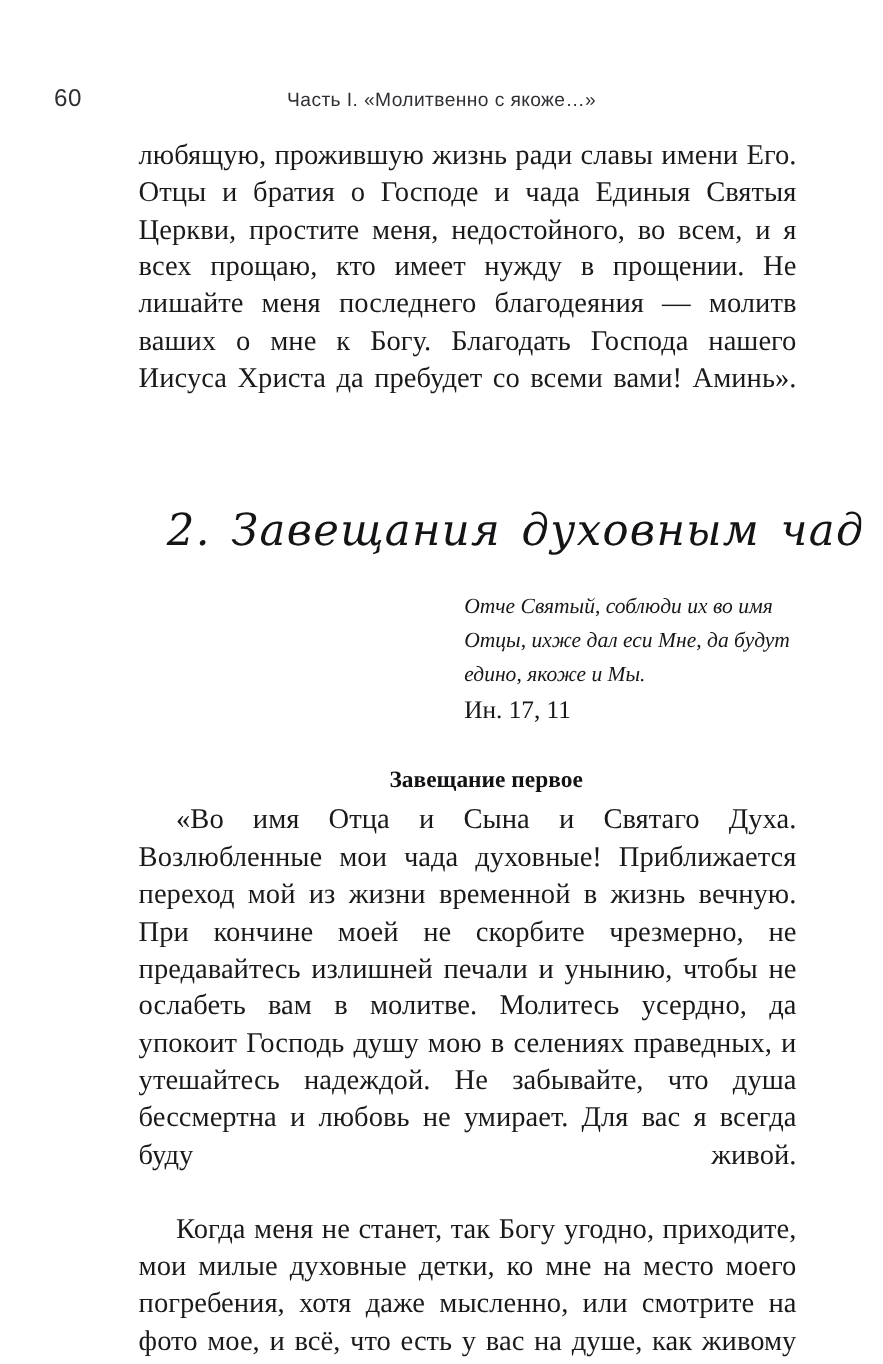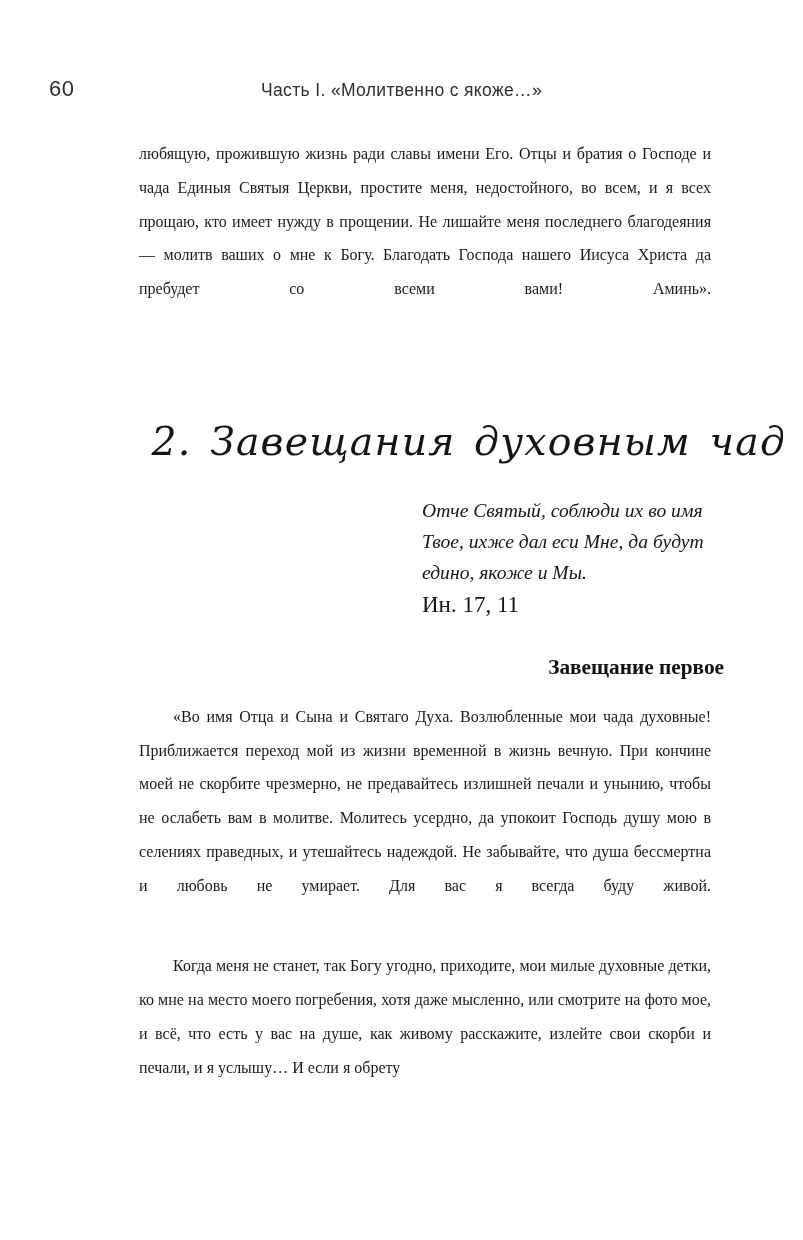--- a/index.html
+++ b/index.html
@@ -56,23 +56,23 @@
   
   .textblock {
     position: absolute;
     left: 126px;
     top: 124px;
     width: 598px;
   }
 
   p.body,
   p.body-first {
-    margin: 13px;
-    font-family: "Liberation Serif", serif;
-    font-size: 16px;
+    margin: 0;
+    font-family: "Liberation Serif", serif;
+    font-size: 26px;
     line-height: 33.8px;
     color: #1a1a1d;
     text-align: justify;
     text-justify: inter-word;
     -webkit-hyphens: manual;
     hyphens: manual;
   }
 
   p.body {
     text-indent: 34px;
@@ -159,21 +159,21 @@
   
   .subheading {
     margin: 0;
     padding-top: 30px;
     padding-left: 34px;
     font-family: "Liberation Serif", serif;
     font-weight: bold;
     font-size: 21.3px;
     line-height: 34px;
     color: #121215;
-    text-align: right;
+    text-align: center;
   }
 
   .para-gap-small {
     height: 3px;
   }
 </style>
 </head>
 <body>
 
 <div class="page">
@@ -184,21 +184,21 @@
   </div>
 
   <div class="textblock">
 
     <p class="body-first">любящую, прожившую жизнь ради славы имени Его. Отцы и братия о Господе и чада Единыя Святыя Церкви, простите меня, недостойного, во всем, и я всех прощаю, кто имеет нужду в прощении. Не лишайте меня последнего благодеяния — молитв ваших о мне к Богу. Благодать Господа нашего Иисуса Христа да пребудет со всеми вами! Аминь».</p>
 
 
     <h2 class="chapter-heading">2. Завещания духовным чадам</h2>
 
     <div class="epigraph">
-      <p class="epigraph-text">Отче Святый, соблюди их во имя Твое, ихже дал еси Мне, да будут едино, якоже и Мы.</p>
+      <p class="epigraph-text">Отче Святый, соблюди их во имя Отцы, ихже дал еси Мне, да будут едино, якоже и Мы.</p>
       <p class="epigraph-source">Ин. 17, 11</p>
     </div>
 
     <h3 class="subheading">Завещание первое</h3>
 
     <div class="para-gap-small"></div>
 
     <p class="body">«Во имя Отца и Сына и Святаго Духа. Возлюбленные мои чада духовные! Приближается переход мой из жизни временной в жизнь вечную. При кончине моей не скорбите чрезмерно, не предавайтесь излишней печали и унынию, чтобы не ослабеть вам в молитве. Молитесь усердно, да упокоит Господь душу мою в селениях праведных, и утешайтесь надеждой. Не забывайте, что душа бессмертна и любовь не умирает. Для вас я всегда буду живой.</p>
 
     <p class="body last-line-natural">Когда меня не станет, так Богу угодно, приходите, мои милые духовные детки, ко мне на место моего погребения, хотя даже мысленно, или смотрите на фото мое, и всё, что есть у вас на душе, как живому расскажите, излейте свои скорби и печали, и я услышу… И если я обрету</p>

